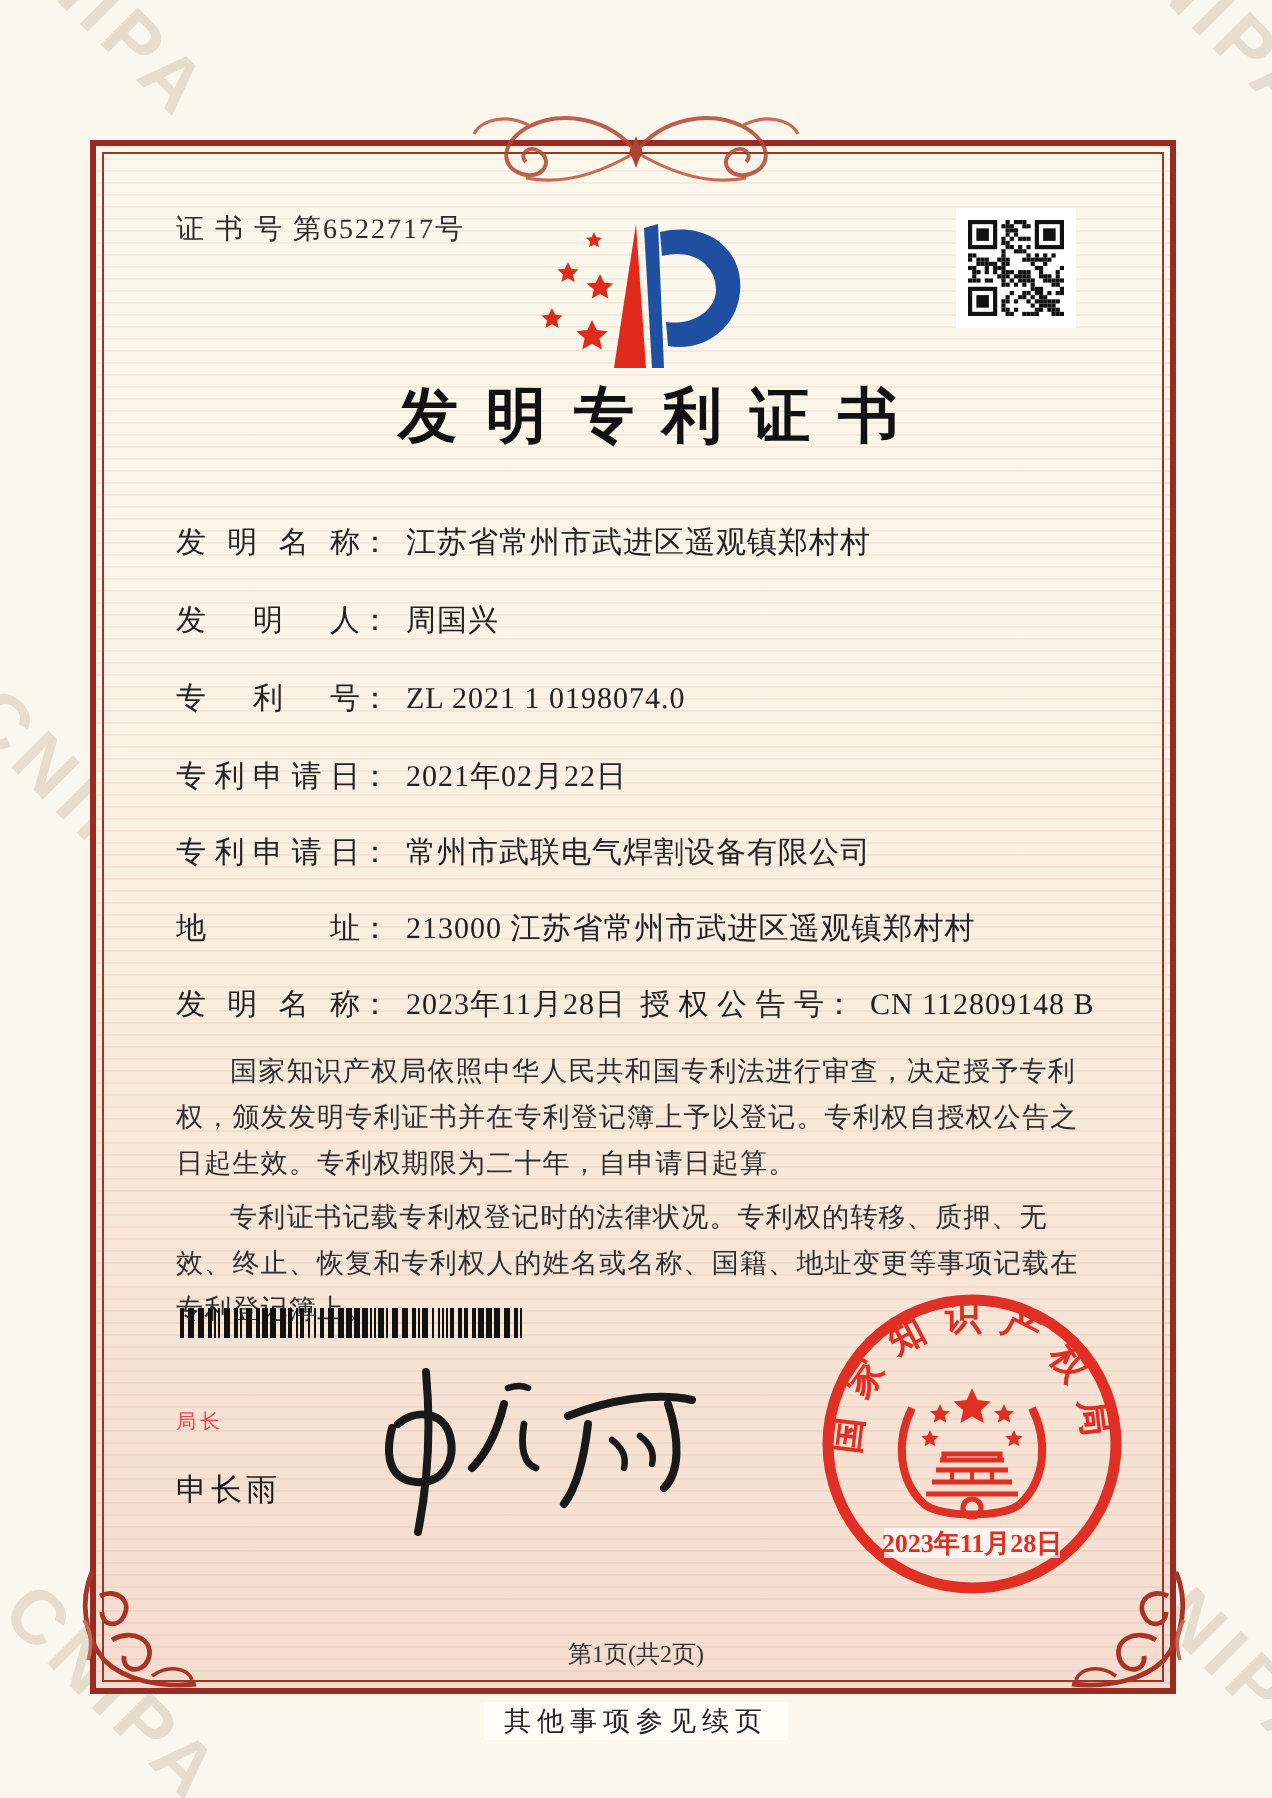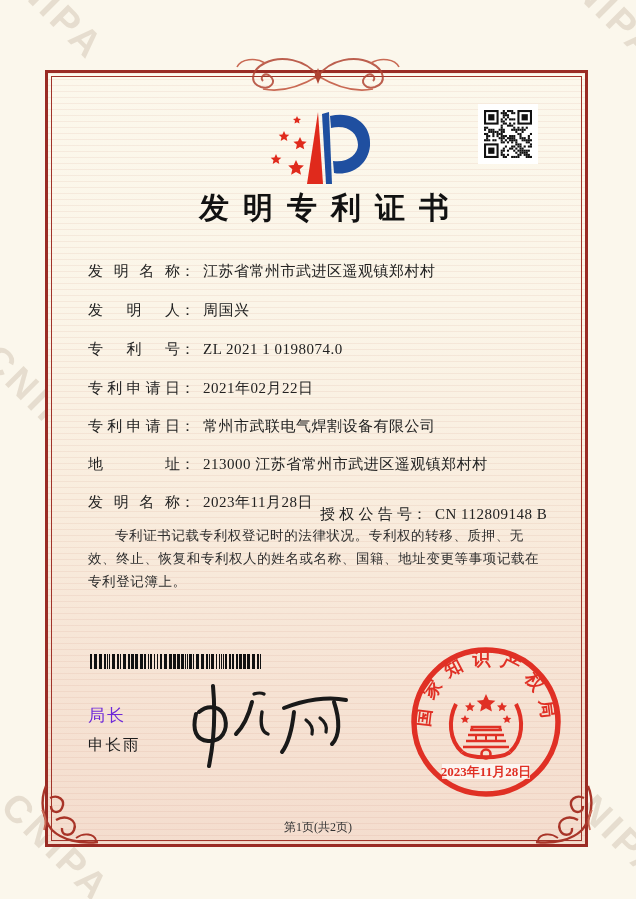--- a/index.html
+++ b/index.html
@@ -31,30 +31,30 @@
             display:flex;align-items:center;justify-content:center;}
 
   .title{position:absolute;left:12px;right:0;top:188px;text-align:center;
          font-size:30px;font-weight:600;color:#111;letter-spacing:14px;text-indent:14px;}
 
   .fields{position:absolute;left:88px;top:260px;width:470px;}
   .frow{position:absolute;left:0;font-size:15px;color:#222;white-space:nowrap;}
   .flabel{display:inline-block;width:92px;text-align:justify;text-align-last:justify;vertical-align:bottom;}
   .colon{margin-right:8px;}
   .fval{letter-spacing:.5px;}
-  .frow2{position:absolute;left:232px;top:0;margin-top:12px;}
+  .frow2{position:absolute;left:232px;top:0;}
 
   .paras{position:absolute;left:88px;top:524px;width:464px;font-size:13.5px;line-height:1.72;
          color:#2e2e2e;letter-spacing:.6px;}
   .paras p{margin:0 0 3px 0;text-indent:2em;}
 
   .barcode{position:absolute;left:90px;top:654px;width:194px;height:15px;display:flex;align-items:stretch;}
   .barcode span{display:block;background:#111;}
 
-  .signer-title{position:absolute;left:88px;top:704px;font-size:17px;color:#6d28d9;
+  .signer-title{position:absolute;left:88px;top:704px;font-size:10px;color:#ef4444;
                 font-family:"Liberation Sans","DejaVu Sans",sans-serif;letter-spacing:2px;}
   .signer-name{position:absolute;left:88px;top:735px;font-size:15.5px;color:#1d1d1d;
                font-family:"Liberation Sans","DejaVu Sans",sans-serif;letter-spacing:2px;}
   .signature{position:absolute;left:182px;top:678px;width:170px;height:92px;}
 
   .seal{position:absolute;left:406px;top:642px;width:160px;height:160px;}
 
   .page-num{position:absolute;left:0;right:0;top:819px;text-align:center;font-size:12px;color:#333;}
   .cont-note{position:absolute;left:0;right:0;top:852px;text-align:center;font-size:13.5px;
              color:#222;letter-spacing:3px;}
@@ -106,20 +106,21 @@
       <path d="M10,6 C4,20 6,38 16,50 C26,60 44,64 62,62"></path>
       <path d="M14,18 C22,14 30,20 26,28 C23,34 15,33 15,26"></path>
       <path d="M20,40 C30,34 42,40 38,50 C35,57 25,56 26,48"></path>
       <path d="M40,58 C48,52 58,54 60,60" stroke-width="1.8"></path>
       <path d="M6,30 C10,36 10,44 8,50" stroke-width="1.8" stroke="#c96a54"></path>
     </g>
   </svg>
 
   <div class="content">
 
+    <div class="cert-no">证 书 号 第6522717号</div>
 
     <svg class="logo" viewBox="0 0 116 86">
 
       <polygon points="58,8 47,80 63,80" fill="#e02a1c"></polygon>
 
       <polygon points="62,10 69,8 72,80 66,80" fill="#1f4fa0"></polygon>
 
       <path d="M70,12 C95,6 112,22 110,42 C108,62 90,72 74,69 L73,57 C88,59 98,50 98,41 C98,28 86,20 71,24 Z" fill="#1f4fa0"></path>
 
       <g fill="#e02a1c">
@@ -334,20 +335,21 @@
       </div>
       <div class="frow" style="top:233px;">
         <span class="flabel">发明名称</span><span class="colon">：</span><span class="fval">2023年11月28日</span>
         <span class="frow2">
           <span class="flabel">授权公告号</span><span class="colon">：</span><span class="fval">CN 112809148 B</span>
         </span>
       </div>
     </div>
 
     <div class="paras">
+      <p>国家知识产权局依照中华人民共和国专利法进行审查，决定授予专利权，颁发发明专利证书并在专利登记簿上予以登记。专利权自授权公告之日起生效。专利权期限为二十年，自申请日起算。</p>
       <p>专利证书记载专利权登记时的法律状况。专利权的转移、质押、无效、终止、恢复和专利权人的姓名或名称、国籍、地址变更等事项记载在专利登记簿上。</p>
     </div>
 
     <div class="barcode" id="barcode">
         <span style="width: 2px; margin-right: 2px;"></span>
         <span style="width: 3px; margin-right: 2px;"></span>
         <span style="width: 3px; margin-right: 2px;"></span>
         <span style="width: 2px; margin-right: 1px;"></span>
         <span style="width: 1px; margin-right: 1px;"></span>
         <span style="width: 1px; margin-right: 2px;"></span>
@@ -439,14 +441,15 @@
           <path d="M60,99 h40 M57,105 h46" fill="none" stroke-width="2.6"></path>
           <path d="M70,93 v5 M80,93 v5 M90,93 v5" fill="none" stroke-width="2"></path>
           <circle cx="80" cy="112" r="4.5" fill="none" stroke-width="2.6"></circle>
         </g>
         <rect x="36" y="122" width="88" height="15" fill="#ffffff" opacity="0.75"></rect>
         <text x="80" y="134" text-anchor="middle" font-size="13" font-weight="bold" fill="#df2318" font-family="Liberation Serif, DejaVu Serif, serif">2023年11月28日</text>
       </g>
     </svg>
 
     <div class="page-num">第1页(共2页)</div>
+    <div class="cont-note"><b>其他事项参见续页</b></div>
   </div>
 </div>
 
 </body></html>

